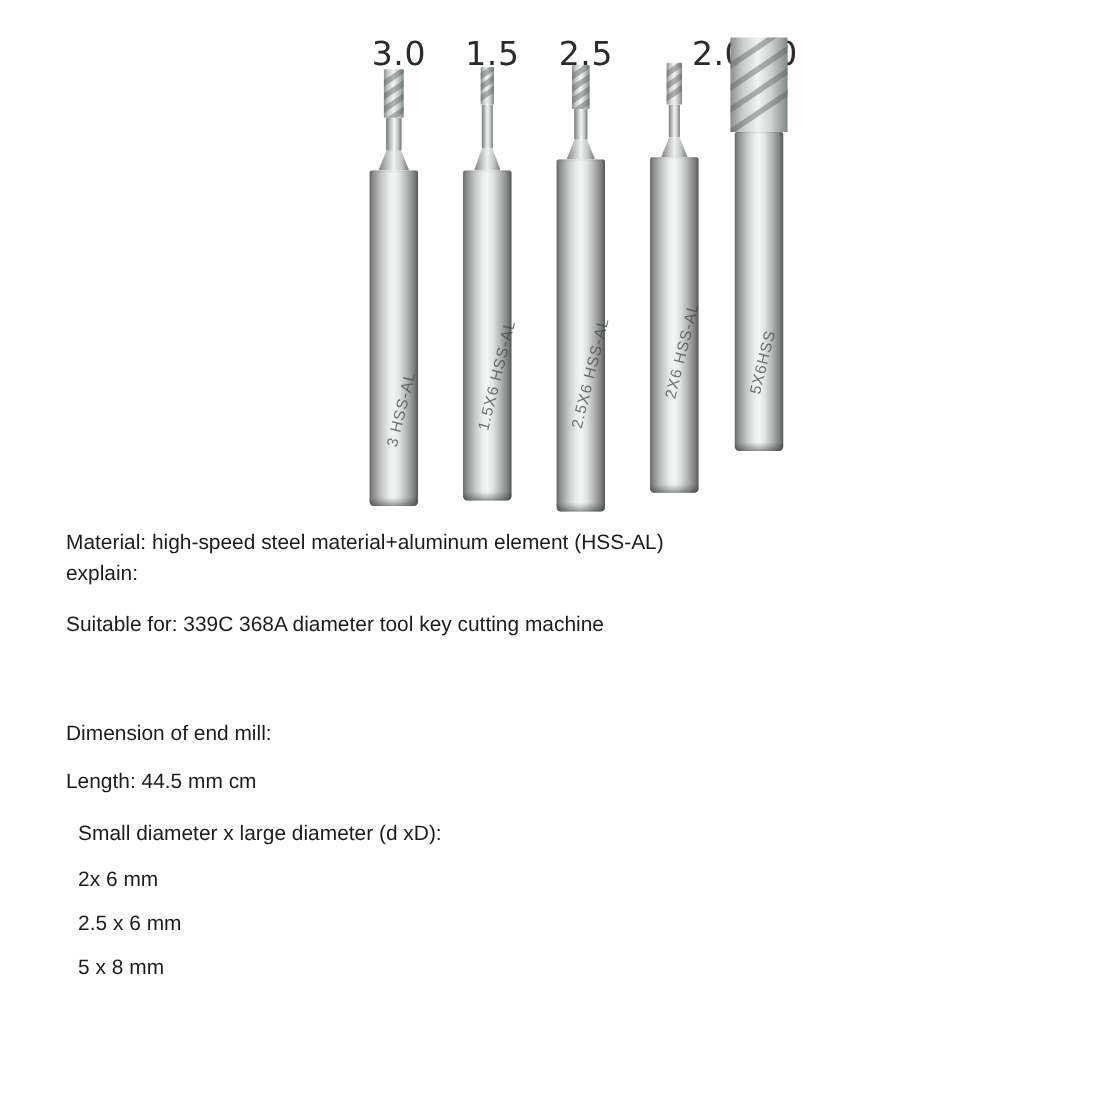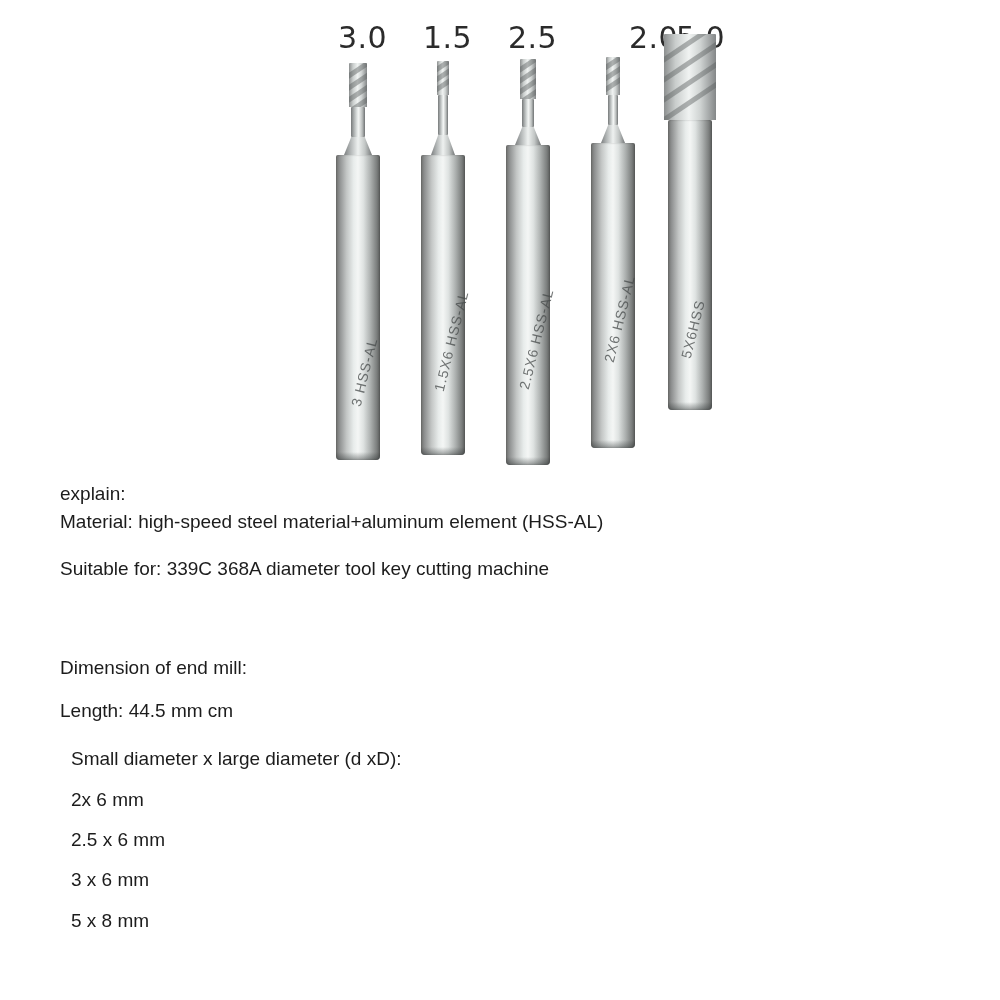--- a/index.html
+++ b/index.html
@@ -19,21 +19,21 @@
   
   .photo {
     position: relative;
     width: 1000px;
     height: 470px;
     background: #ffffff;
   }
 
   .labels {
     position: absolute;
-    top: 20px;
+    top: 32px;
     left: 0;
     width: 1000px;
     height: 46px;
   }
   .size-label {
     position: absolute;
     font-size: 30px;
     font-family: "DejaVu Sans", sans-serif;
     color: #2b2b2b;
     letter-spacing: 0.5px;
@@ -217,33 +217,32 @@
     </div>
     <div class="etch" style="left:58px; bottom:38px; transform: rotate(-76deg);">5X6HSS</div>
   </div>
 
 </div>
 
 <div class="desc">
 
 
   <div style="margin-bottom:24px;">
+    <p class="tight">Material: high-speed steel material+aluminum element (HSS-AL)</p>
     <p class="tight">explain:</p>
-    <p class="tight">Material: high-speed steel material+aluminum element (HSS-AL)</p>
   </div>
 
   <p>Suitable for: 339C 368A diameter tool key cutting machine</p>
 
   <div class="spacer-lg"></div>
 
   <p>Dimension of end mill:</p>
 
   <p>Length: 44.5 mm cm</p>
 
   <div class="dim-list">
     <p>Small diameter x large diameter (d xD):</p>
     <p>2x 6 mm</p>
     <p>2.5 x 6 mm</p>
-    <p>3 x 6 mm</p>
     <p>5 x 8 mm</p>
   </div>
 
 </div>
 
 </body></html>

